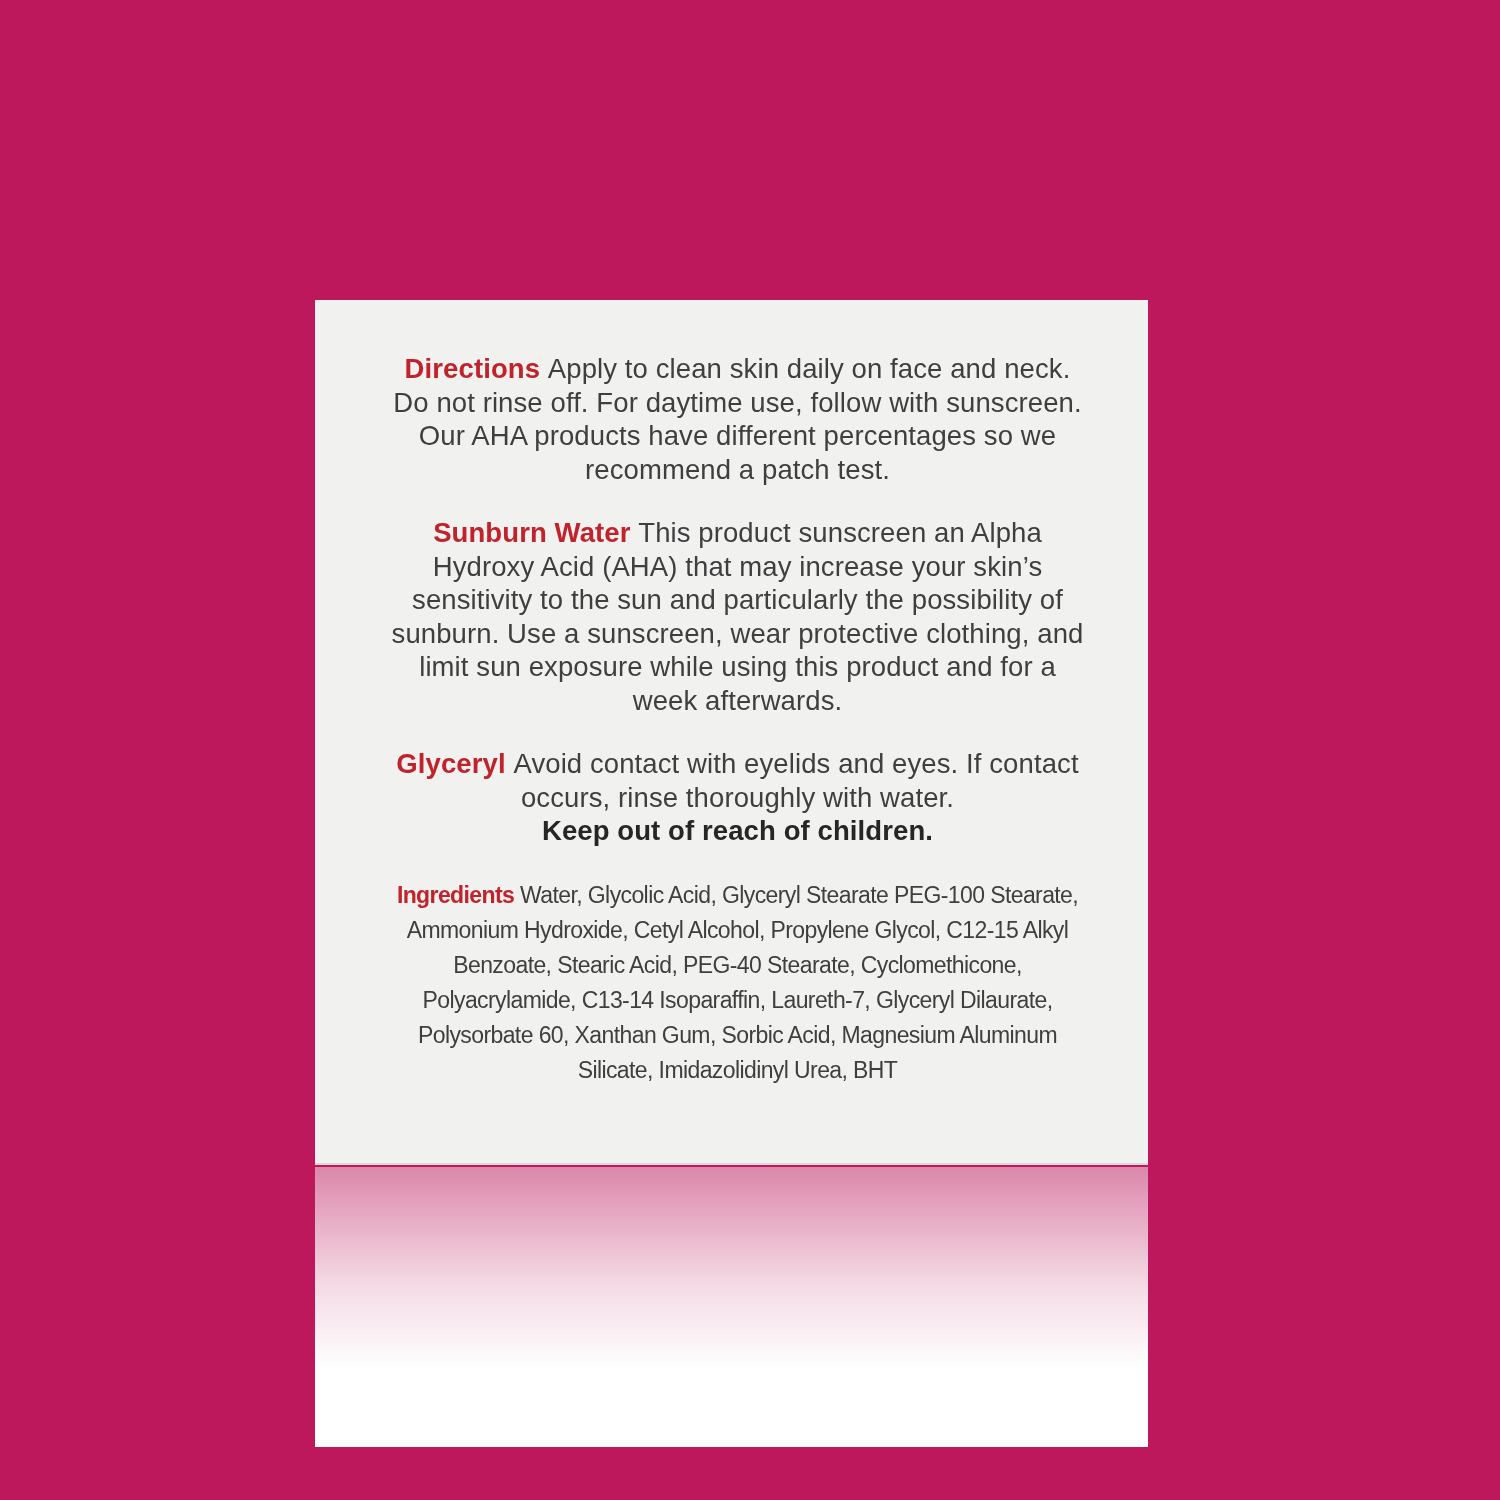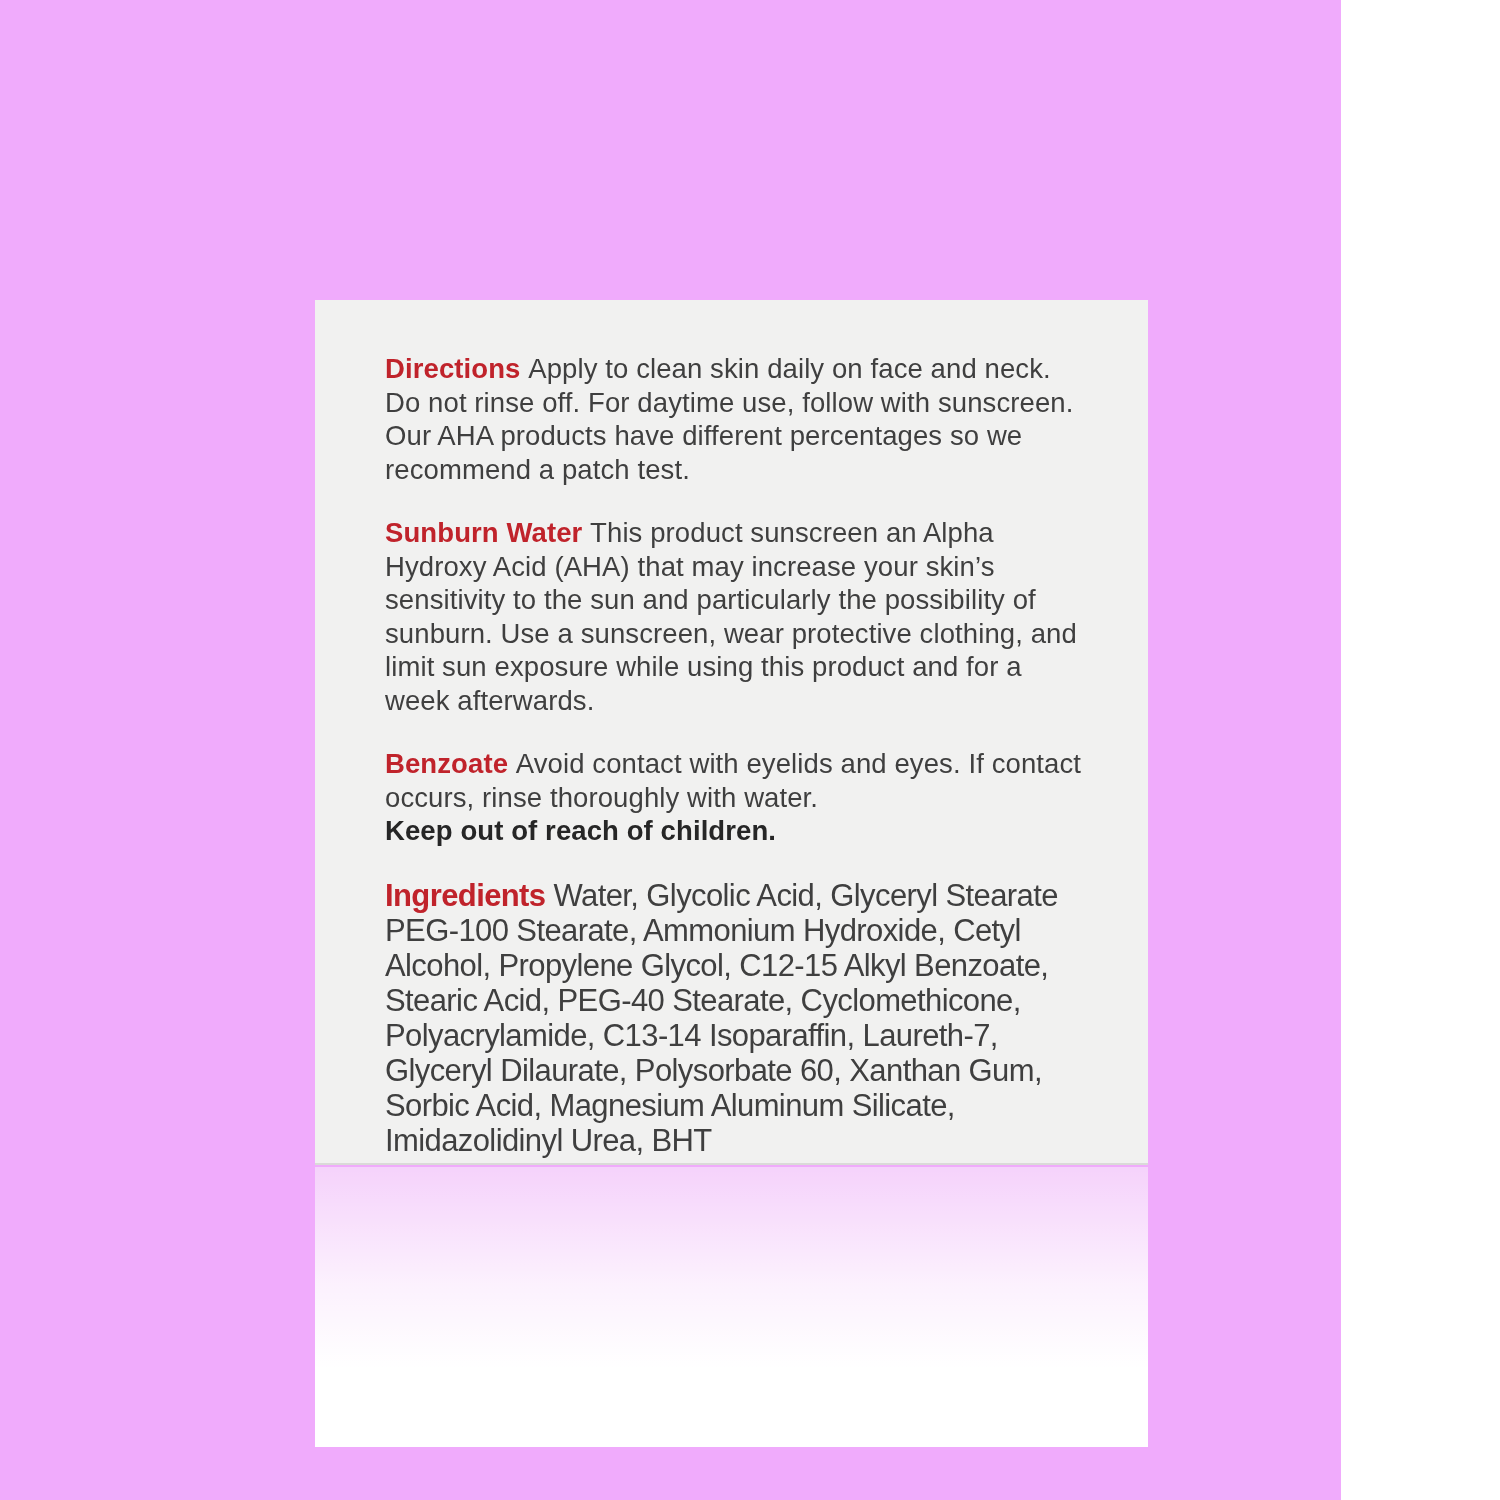--- a/index.html
+++ b/index.html
@@ -7,23 +7,24 @@
   html, body {
     width: 1500px;
     height: 1500px;
     background: #ffffff;
     font-family: "Liberation Sans", sans-serif;
     overflow: hidden;
   }
 
   .canvas {
     position: relative;
-    width: 1341px;
+    width: 1500px;
     height: 1500px;
-    background: #f0abfc;
+    background: #be185d;
+    text-align: center;
   }
 
   
   .card {
     width: 833px;
     height: 865px;
     background: #f1f1f0;
     border-bottom: 2px solid #dadad8;
     padding: 52px 58px 0 70px;
   }
@@ -47,21 +48,21 @@
     font-weight: bold;
   }
 
   .caution-emphasis {
     display: block;
     color: #262626;
     font-weight: 600;
   }
 
   .para.ingredients {
-    font-size: 31px;
+    font-size: 23px;
     line-height: 35px;
     letter-spacing: -0.6px;
     margin-bottom: 0;
   }
 
   
   .reflection {
     position: absolute;
     left: 315px;
     top: 1167px;
@@ -103,21 +104,21 @@
       <span class="heading">Directions </span>
       <span>Apply to clean skin daily on face and neck. Do not rinse off. For daytime use, follow with sunscreen. Our AHA products have different percentages so we recommend a patch test.</span>
     </p>
 
     <p class="para">
       <span class="heading">Sunburn Water </span>
       <span>This product sunscreen an Alpha Hydroxy Acid (AHA) that may increase your skin’s sensitivity to the sun and particularly the possibility of sunburn. Use a sunscreen, wear protective clothing, and limit sun exposure while using this product and for a week afterwards.</span>
     </p>
 
     <p class="para">
-      <span class="heading">Benzoate </span>
+      <span class="heading">Glyceryl </span>
       <span>Avoid contact with eyelids and eyes. If contact occurs, rinse thoroughly with water.</span>
       <span class="caution-emphasis">Keep out of reach of children.</span>
     </p>
 
     <p class="para ingredients">
       <span class="heading">Ingredients </span>
       <span>Water, Glycolic Acid, Glyceryl Stearate PEG-100 Stearate, Ammonium Hydroxide, Cetyl Alcohol, Propylene Glycol, C12-15 Alkyl Benzoate, Stearic Acid, PEG-40 Stearate, Cyclomethicone, Polyacrylamide, C13-14 Isoparaffin, Laureth-7, Glyceryl Dilaurate, Polysorbate 60, Xanthan Gum, Sorbic Acid, Magnesium Aluminum Silicate, Imidazolidinyl Urea, BHT</span>
     </p>
 
   </div>

